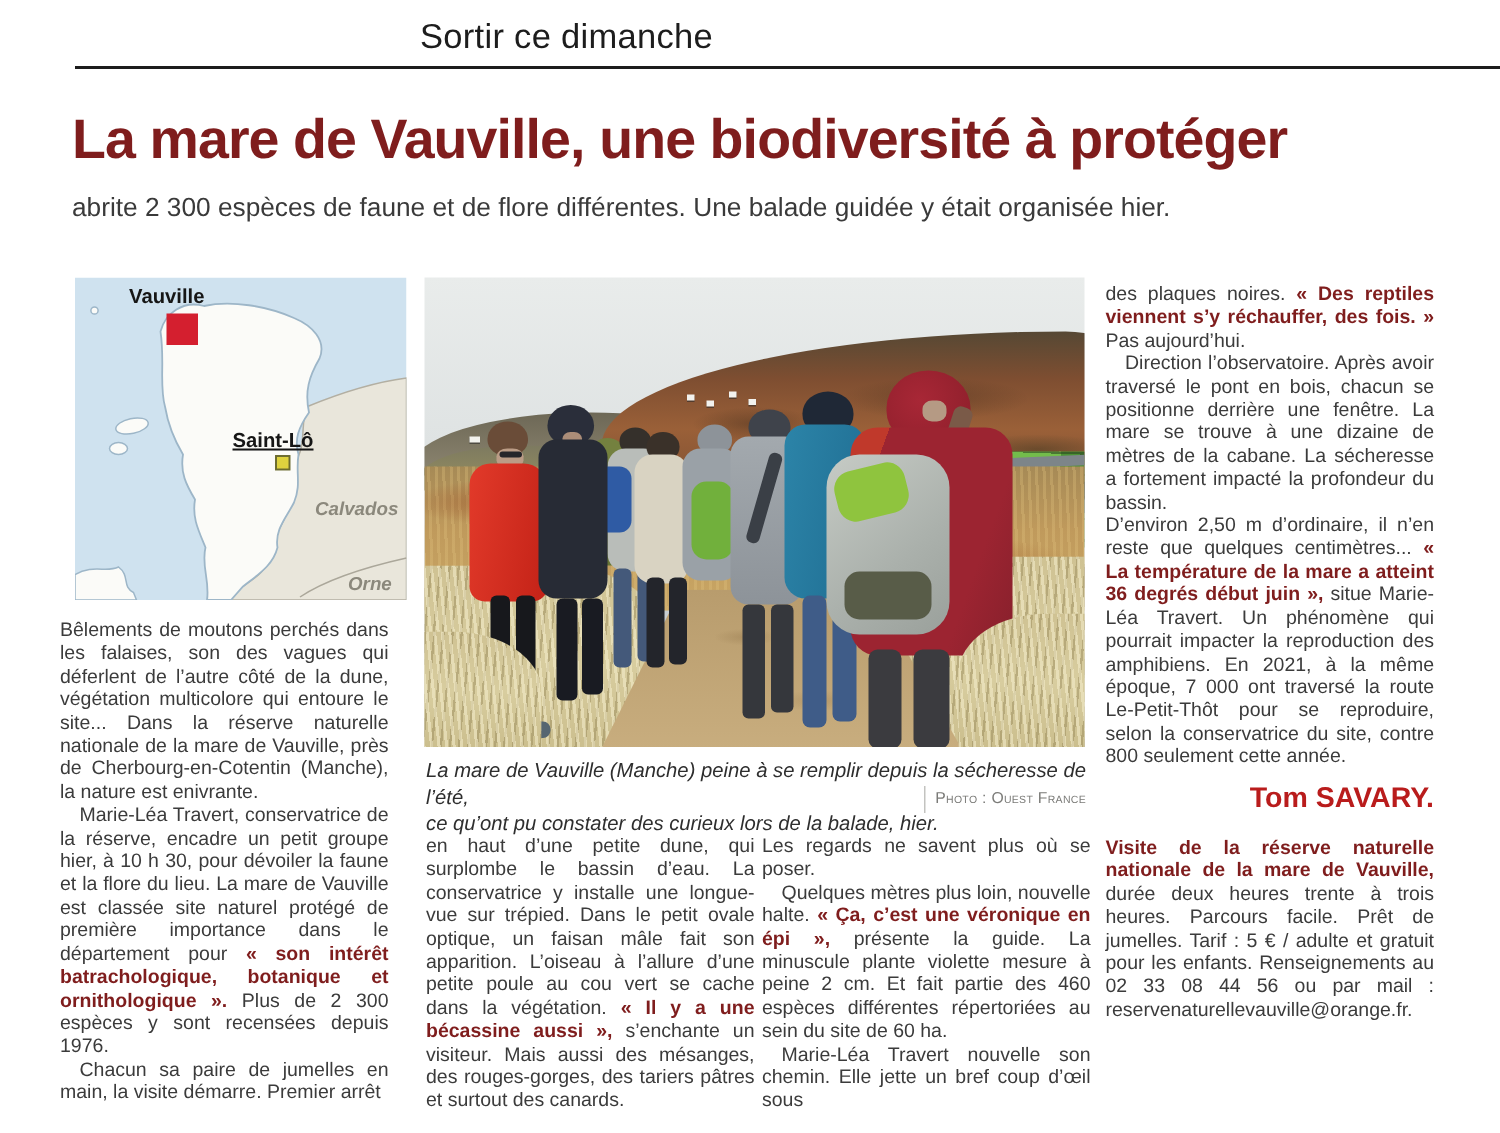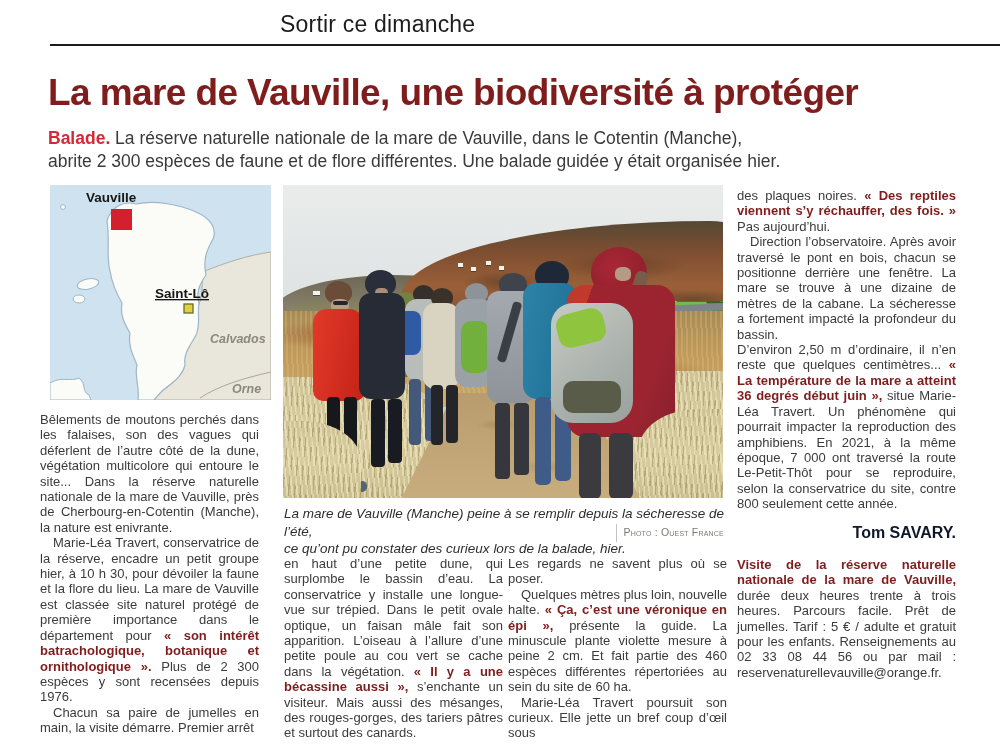--- a/index.html
+++ b/index.html
@@ -75,31 +75,30 @@
   
   .col{position:absolute;width:219px;font-size:13px;line-height:15.4px;text-align:justify;color:#3b3b3b;}
   .col p{margin:0;}
   .col p.ind{text-indent:13px;}
   .col b{color:#7f1d1d;}
   #col1{left:40px;top:412px;}
   #col2{left:284px;top:556px;}
   #col3{left:508px;top:556px;}
   #col4{left:737px;top:188px;}
   .subhead{font-weight:700;font-size:14.5px;text-align:center;margin:9px 0 6px;color:#1f1f1f;}
-  .byline{text-align:right;font-weight:700;font-size:16px;color:#0f172a;margin-top:13px;}
+  .byline{text-align:right;font-weight:700;font-size:19px;color:#b91c1c;margin-top:13px;}
   .info{margin-top:17px;}
 </style>
 </head>
 <body>
 
 <div class="section-header">Sortir ce dimanche</div>
 <div class="top-rule"></div>
 <h1 class="headline" style="margin:0;">La mare de Vauville, une biodiversité à protéger</h1>
 <div class="lede">
-  <div><b class="balade">Balade.</b><span> La réserve naturelle nationale de la mare de Vauville, dans le Cotentin (Manche),</span></div>
   <div>abrite 2 300 espèces de faune et de flore différentes. Une balade guidée y était organisée hier.</div>
 </div>
 
 <div class="map">
   <svg width="221" height="215" viewBox="0 0 221 215">
     <rect x="0" y="0" width="221" height="215" fill="#cfe2ef"></rect>
 
     <path d="M155,86 C172,79 198,70 221,67 L221,215 L100,215 C110,206 124,200 129,190 C127,176 139,168 141,156 C149,146 145,131 149,119 C154,109 150,96 155,86 Z" fill="#e9e6db" stroke="#b3afa2" stroke-width="1"></path>
 
     <path d="M57,36 C60,24 72,15 86,19 C104,15 128,19 146,27 C158,32 168,42 163,54 C156,66 153,76 156,90 C149,100 146,108 149,118 C147,130 151,138 146,150 C141,160 133,168 135,180 C132,192 122,198 112,206 L104,215 L88,215 C90,202 84,192 87,180 C82,168 78,160 80,148 C74,138 70,130 72,118 C66,108 62,98 60,86 C56,72 60,56 57,36 Z" fill="#fbfbf8" stroke="#9db6c8" stroke-width="1.2"></path>
@@ -228,21 +227,21 @@
     <p><span>Bêlements de moutons perchés dans les falaises, son des vagues qui déferlent de l’autre côté de la dune, végétation multicolore qui entoure le site... Dans la réserve naturelle nationale de la mare de Vauville, près de Cherbourg-en-Cotentin (Manche), la nature est enivrante.</span></p>
     <p class="ind"><span>Marie-Léa Travert, conservatrice de la réserve, encadre un petit groupe hier, à 10 h 30, pour dévoiler la faune et la flore du lieu. La mare de Vauville est classée site naturel protégé de première importance dans le département pour </span><b>« son intérêt batrachologique, botanique et ornithologique ».</b><span> Plus de 2 300 espèces y sont recensées depuis 1976.</span></p>
     <p class="ind"><span>Chacun sa paire de jumelles en main, la visite démarre. Premier arrêt</span></p>
   </div>
 <div class="col" id="col2">
     <p><span>en haut d’une petite dune, qui surplombe le bassin d’eau. La conservatrice y installe une longue-vue sur trépied. Dans le petit ovale optique, un faisan mâle fait son apparition. L’oiseau à l’allure d’une petite poule au cou vert se cache dans la végétation. </span><b>« Il y a une bécassine aussi »,</b><span> s’enchante un visiteur. Mais aussi des mésanges, des rouges-gorges, des tariers pâtres et surtout des canards.</span></p>
   </div>
 <div class="col" id="col3">
     <p><span>Les regards ne savent plus où se poser.</span></p>
     <p class="ind"><span>Quelques mètres plus loin, nouvelle halte. </span><b>« Ça, c’est une véronique en épi »,</b><span> présente la guide. La minuscule plante violette mesure à peine 2 cm. Et fait partie des 460 espèces différentes répertoriées au sein du site de 60 ha.</span></p>
-    <p class="ind"><span>Marie-Léa Travert poursuit son curieux. Elle jette un bref coup d’œil sous</span></p>
+    <p class="ind"><span>Marie-Léa Travert nouvelle son chemin. Elle jette un bref coup d’œil sous</span></p>
   </div>
 <div class="col" id="col4">
   <div>
       <p><span>des plaques noires. </span><b>« Des reptiles viennent s’y réchauffer, des fois. »</b><span> Pas aujourd’hui.</span></p>
       <p class="ind"><span>Direction l’observatoire. Après avoir traversé le pont en bois, chacun se positionne derrière une fenêtre. La mare se trouve à une dizaine de mètres de la cabane. La sécheresse a fortement impacté la profondeur du bassin.</span></p>
     </div>
   <div>
       <p><span>D’environ 2,50 m d’ordinaire, il n’en reste que quelques centimètres... </span><b>« La température de la mare a atteint 36 degrés début juin »,</b><span> situe Marie-Léa Travert. Un phénomène qui pourrait impacter la reproduction des amphibiens. En 2021, à la même époque, 7 000 ont traversé la route Le-Petit-Thôt pour se reproduire, selon la conservatrice du site, contre 800 seulement cette année.</span></p>
     </div>
   <div class="byline">Tom SAVARY.</div>

